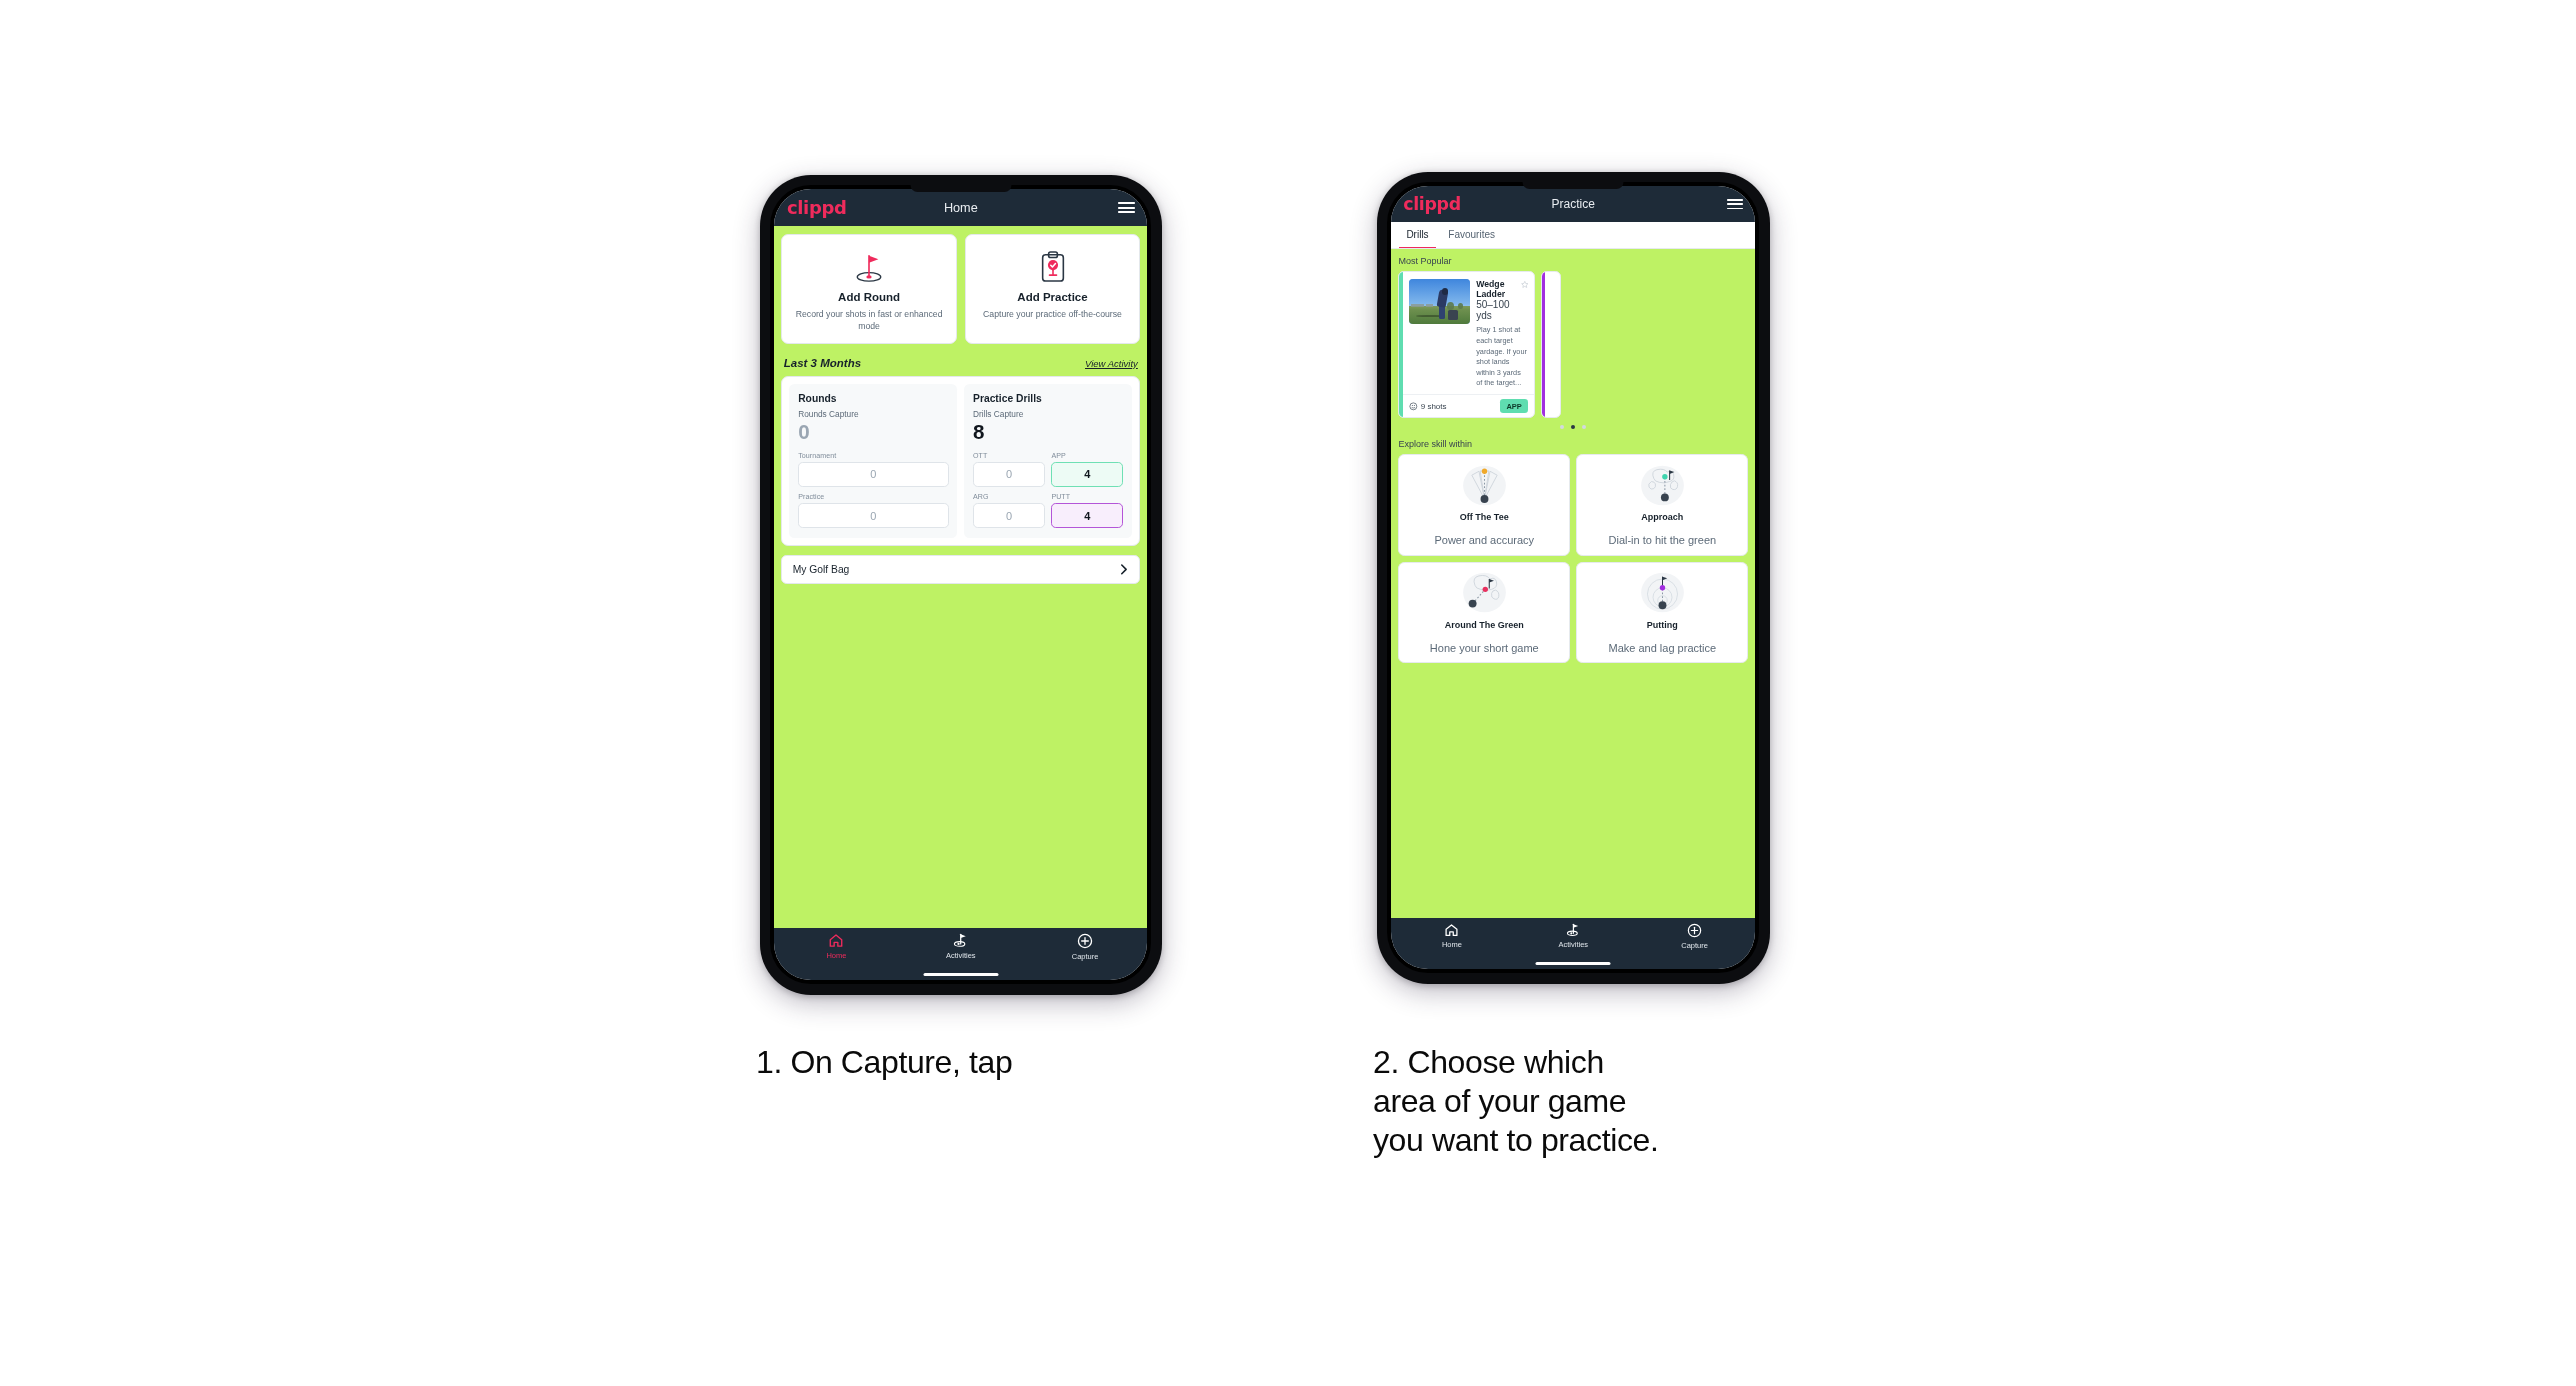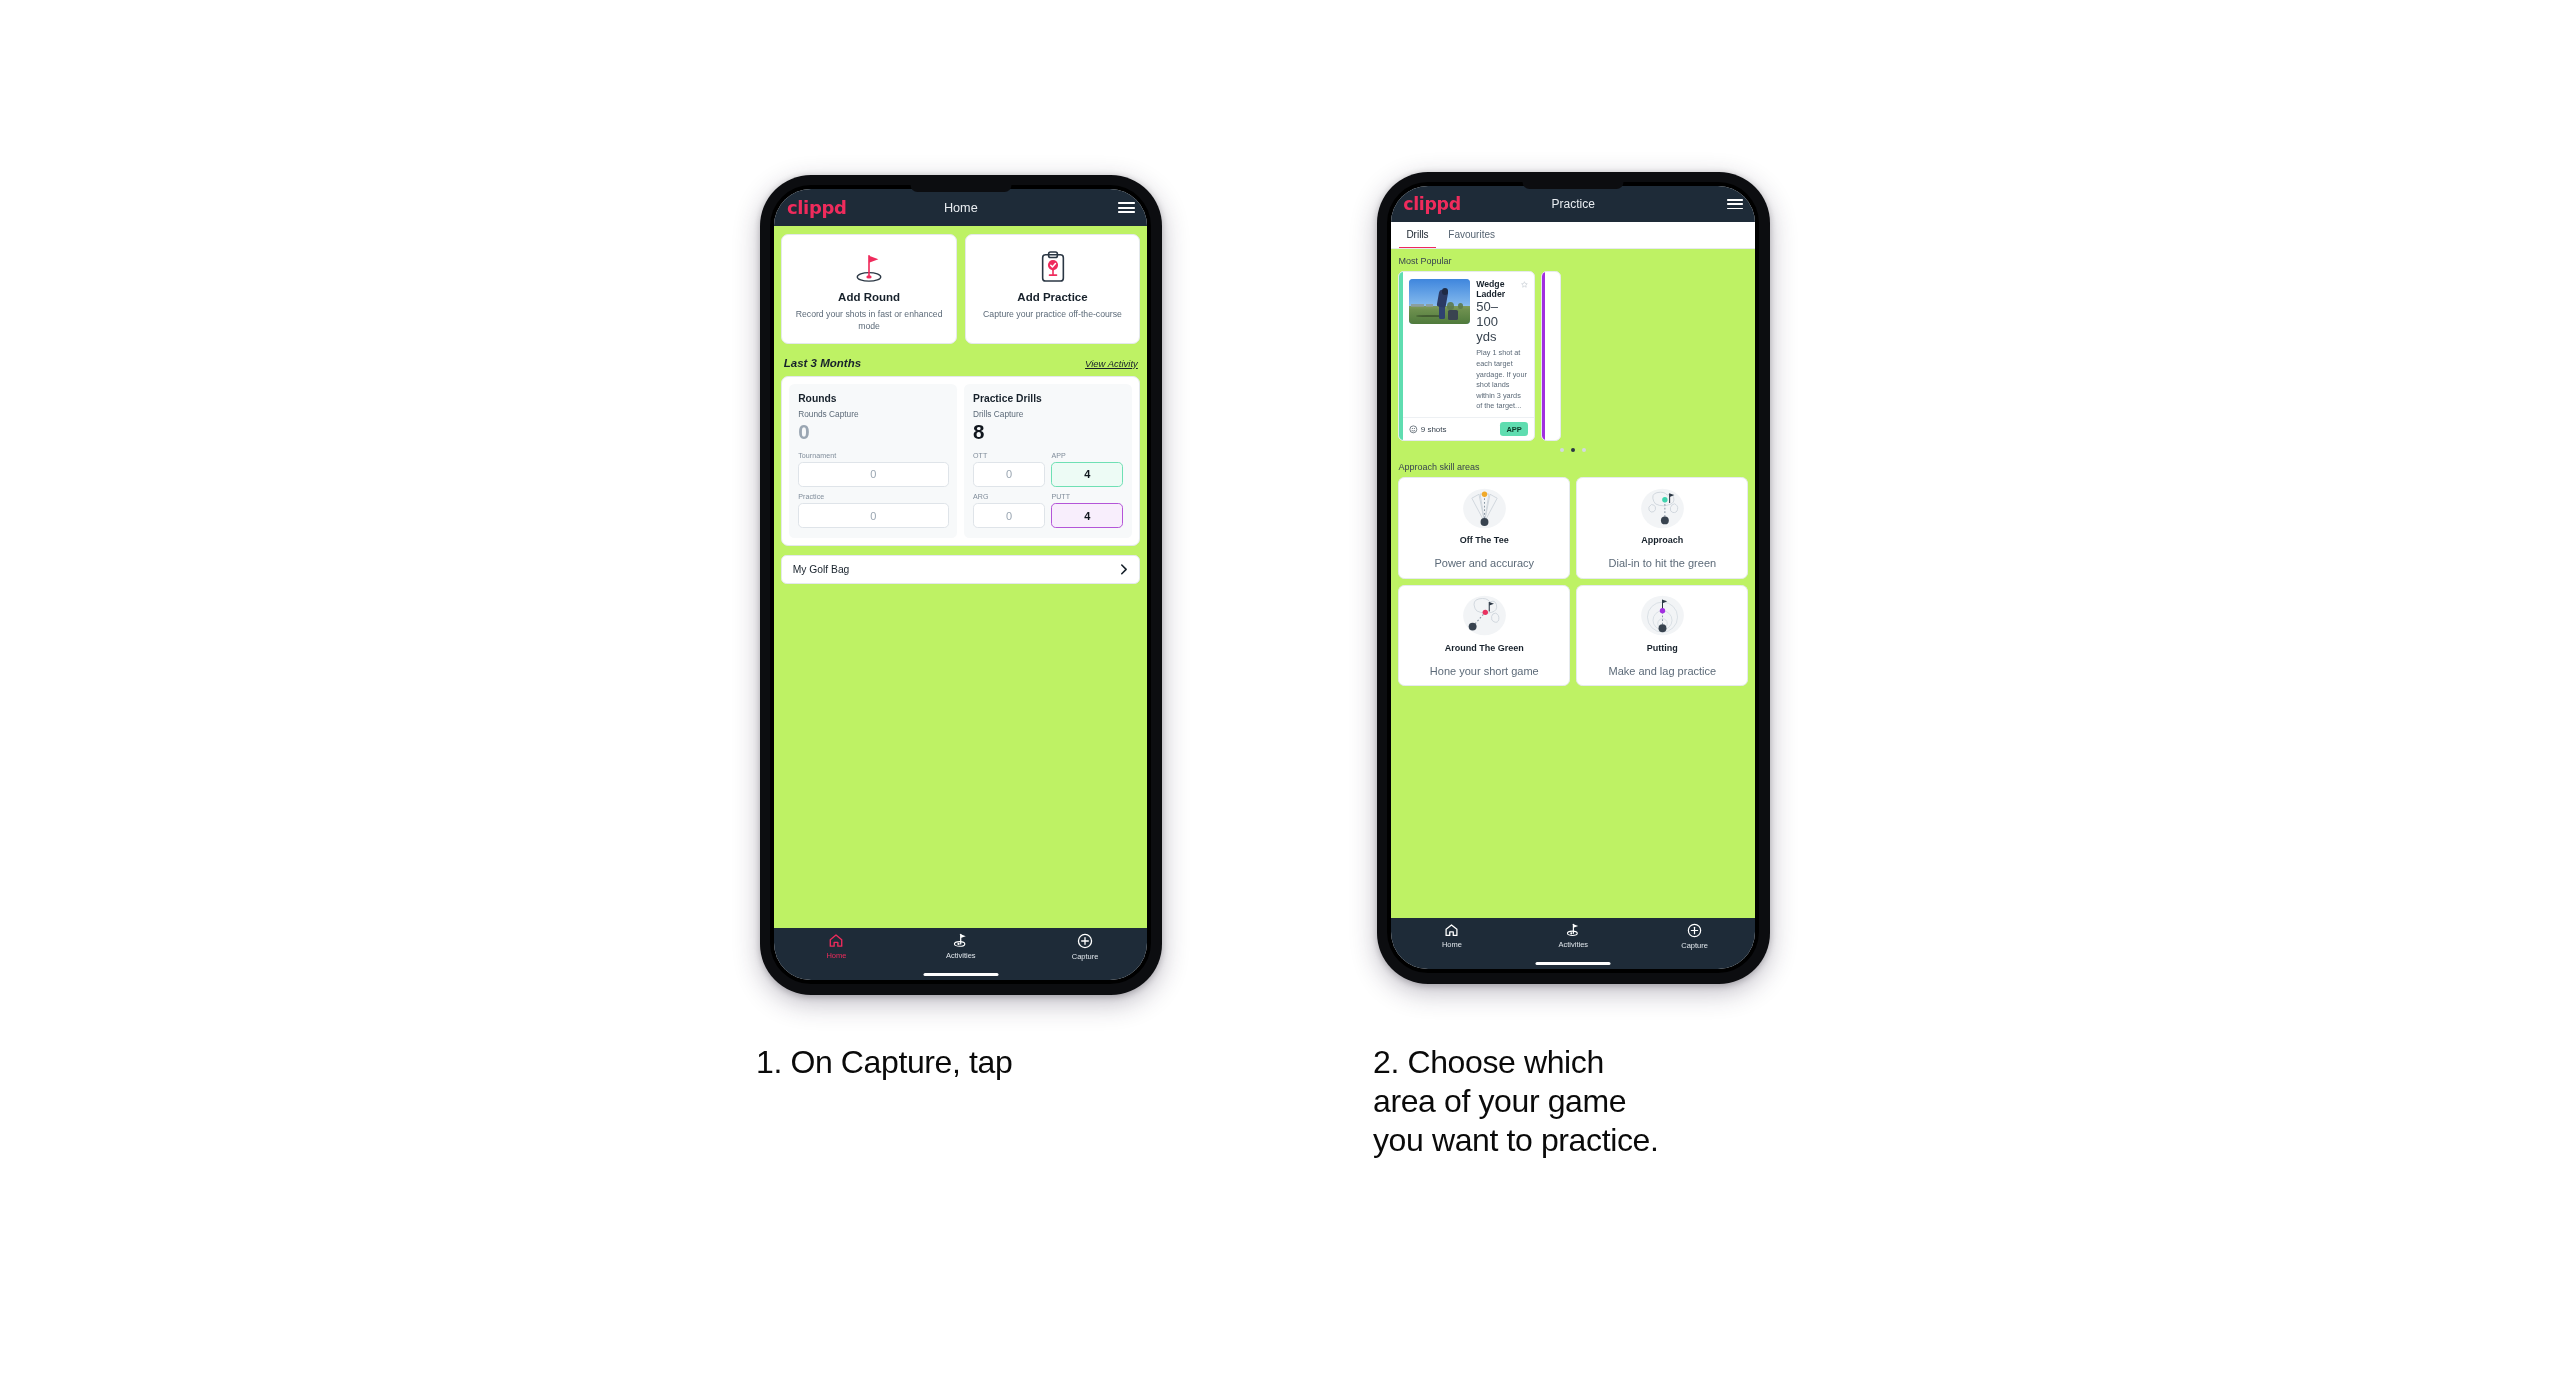--- a/index.html
+++ b/index.html
@@ -103,21 +103,21 @@
   .bldg{position:absolute;top:56%;height:8%;background:#8b9a94;opacity:.85;}
   .tree{position:absolute;top:52%;width:7.1px;height:8px;border-radius:50% 50% 45% 45%;background:#5c7a4d;opacity:.9;}
   .golfer-b{position:absolute;left:47%;top:25%;width:8.7px;height:17.4px;background:#2b3a63;border-radius:3.2px 3.2px 1.6px 1.6px;transform:rotate(10deg);}
   .golfer-h{position:absolute;left:54%;top:22%;width:6.3px;height:6.3px;border-radius:50%;background:#1f2a44;}
   .golfer-l{position:absolute;left:49%;top:55%;width:6.3px;height:16px;background:#2f4270;border-radius:1.6px;}
   .shadow-s{position:absolute;left:12%;top:80%;width:48%;height:6%;background:rgba(30,45,25,.45);border-radius:50%;}
   .bag-obj{position:absolute;left:64%;top:70%;width:10.3px;height:9.5px;background:#3a4450;border-radius:1.6px;}
   .drill-txt{flex:1;min-width:0;}
   .drill-title-row{display:flex;align-items:flex-start;justify-content:space-between;gap:3.2px;}
   .drill-title{font-size:8.7px;font-weight:700;color:#17212b;}
-  .drill-yds{font-size:13px;color:#38434f;margin-top:0.8px;}
+  .drill-yds{font-size:10px;color:#38434f;margin-top:0.8px;}
   .drill-desc{font-size:7.3px;line-height:1.45;color:#5c6a78;margin-top:4px;}
   .drill-foot{border-top:0.8px solid #edf0f3;display:flex;align-items:center;justify-content:space-between;
               padding:4px 6.3px;}
   .shots{display:flex;align-items:center;gap:3.2px;font-size:8px;color:#38434f;}
   .badge{background:#5fddb0;color:#0d3a2a;font-size:7.5px;font-weight:700;border-radius:3.2px;padding:2.4px 6.3px;}
   .dots{display:flex;gap:7.1px;justify-content:center;margin:7.1px 0 0;}
   .dot{width:4px;height:4px;border-radius:50%;background:#d2d9e0;cursor:pointer;}
   .dot.on{background:#2b3744;}
 
   .skill-grid{display:grid;grid-template-columns:1fr 1fr;gap:6.3px;margin-top:5.5px;}
@@ -350,21 +350,21 @@
             </div>
           </div>
 
           <div class="dots">
             <div class="dot"></div>
             <div class="dot on"></div>
             <div class="dot"></div>
           </div>
 
           <div class="p2-pad" style="margin-top:9.5px;">
-            <div class="sub-head">Approach skill areas</div>
+            <div class="sub-head">Explore skill within</div>
 
             <div class="skill-grid">
 
               <div class="skill-card">
                 <div class="skill-ico">
                   <svg width="57" height="43" viewBox="0 0 72 54">
                     <ellipse cx="36" cy="27" rx="27" ry="25" fill="#f2f4f6"></ellipse>
                     <path d="M36 44 L20 14 L29 9 Z" fill="none" stroke="#ccd3da" stroke-width="1.1"></path>
                     <path d="M36 44 L52 14 L43 9 Z" fill="none" stroke="#ccd3da" stroke-width="1.1"></path>
                     <path d="M36 44 L30.5 8.6 L41.5 8.6 Z" fill="none" stroke="#ccd3da" stroke-width="1.1"></path>

